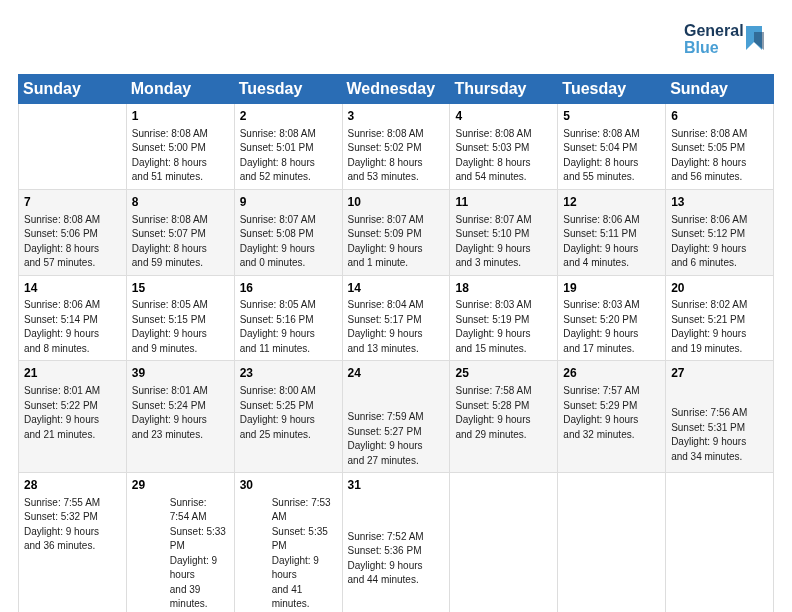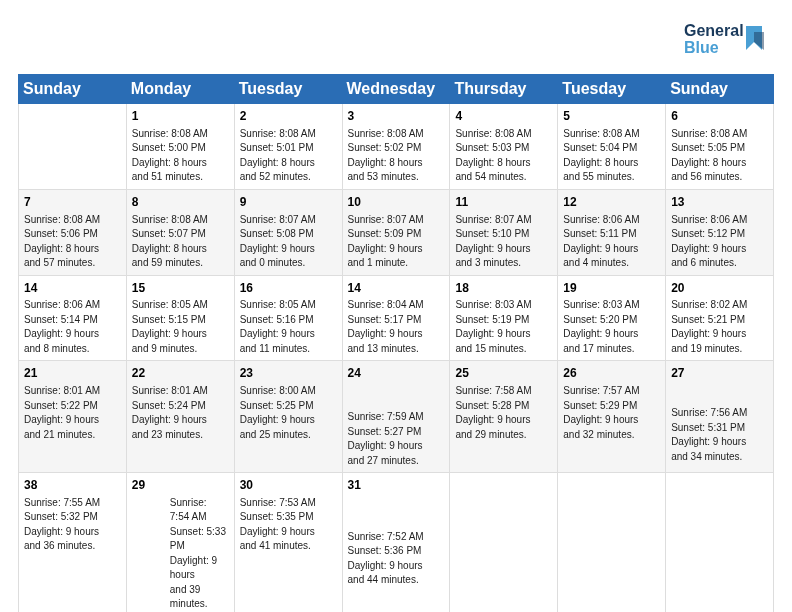--- a/index.html
+++ b/index.html
@@ -267,21 +267,21 @@
         </tr>
         <tr>
           <td>
             <span class="day-number">21</span>
             <div class="day-info" style="white-space: pre-line;">Sunrise: 8:01 AM
 Sunset: 5:22 PM
 Daylight: 9 hours
 and 21 minutes.</div>
           </td>
           <td>
-            <span class="day-number">22</span>
+            <span class="day-number">39</span>
             <div class="day-info" style="white-space: pre-line;">Sunrise: 8:01 AM
 Sunset: 5:24 PM
 Daylight: 9 hours
 and 23 minutes.</div>
           </td>
           <td>
             <span class="day-number">23</span>
             <div class="day-info" style="white-space: pre-line;">Sunrise: 8:00 AM
 Sunset: 5:25 PM
 Daylight: 9 hours
@@ -311,36 +311,36 @@
           <td>
             <span class="day-number">27</span>
             <div class="day-info" style="white-space: pre-line; margin-top: 24px;">Sunrise: 7:56 AM
 Sunset: 5:31 PM
 Daylight: 9 hours
 and 34 minutes.</div>
           </td>
         </tr>
         <tr>
           <td>
-            <span class="day-number">38</span>
+            <span class="day-number">28</span>
             <div class="day-info" style="white-space: pre-line;">Sunrise: 7:55 AM
 Sunset: 5:32 PM
 Daylight: 9 hours
 and 36 minutes.</div>
           </td>
           <td>
             <span class="day-number">29</span>
             <div class="day-info" style="white-space: pre-line; margin-left: 38px;">Sunrise: 7:54 AM
 Sunset: 5:33 PM
 Daylight: 9 hours
 and 39 minutes.</div>
           </td>
           <td>
             <span class="day-number">30</span>
-            <div class="day-info" style="white-space: pre-line;">Sunrise: 7:53 AM
+            <div class="day-info" style="white-space: pre-line; margin-left: 32px;">Sunrise: 7:53 AM
 Sunset: 5:35 PM
 Daylight: 9 hours
 and 41 minutes.</div>
           </td>
           <td>
             <span class="day-number">31</span>
             <div class="day-info" style="white-space: pre-line; margin-top: 36px;">Sunrise: 7:52 AM
 Sunset: 5:36 PM
 Daylight: 9 hours
 and 44 minutes.</div>

